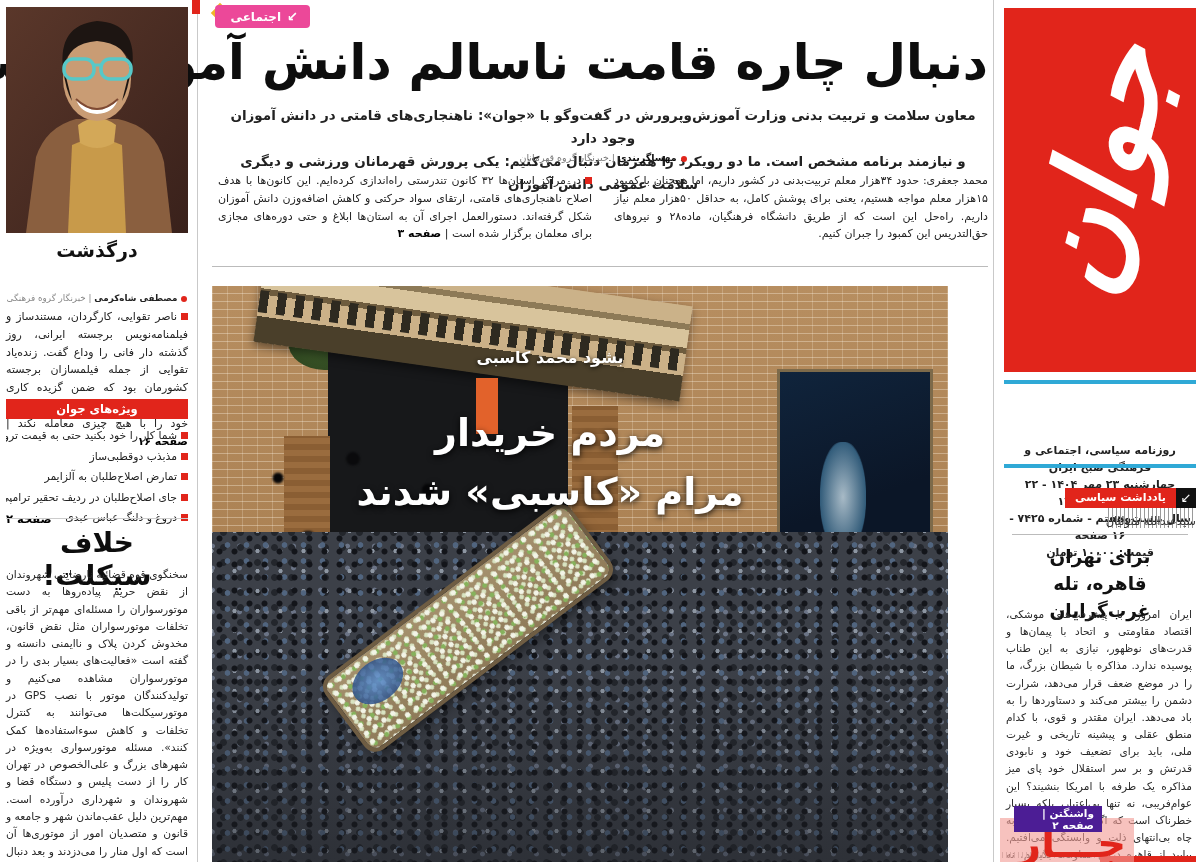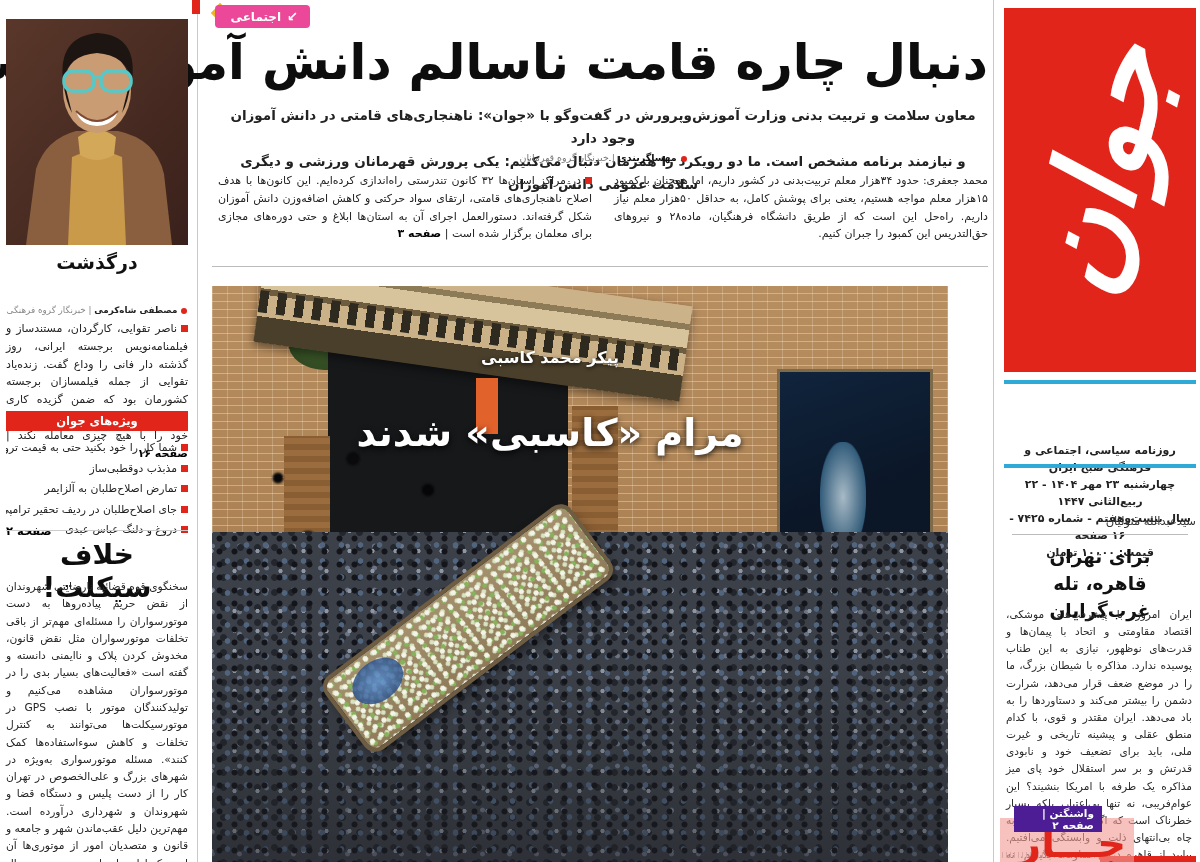--- a/index.html
+++ b/index.html
@@ -133,21 +133,21 @@
   .ph-coffin:after { content:""; position:absolute; top:10px; left:18px; width:56px; height:40px;
     border-radius:50%; background:radial-gradient(#5a8fd0,#2c4f86 75%); opacity:.85; }
   .ph-kicker { position:absolute; top:58px; left:58px; width:560px; text-align:center;
     color:#fff; font-size:16px; font-weight:bold; line-height:1.8; direction:rtl;
     text-shadow:0 1px 4px rgba(0,0,0,.85); z-index:5; }
   .ph-title { position:absolute; top:118px; left:28px; width:620px; text-align:center;
     color:#fff; font-size:38px; font-weight:bold; line-height:1.55; direction:rtl;
     text-shadow:0 2px 6px rgba(0,0,0,.9); z-index:5; letter-spacing:-1px; }
 
   
-  .sidebar { position:absolute; top:12px; right:1010px; width:188px; height:686px; }
+  .sidebar { position:absolute; top:0; right:1010px; width:188px; height:686px; }
   .portrait { position:absolute; top:7px; right:2px; width:182px; height:226px; overflow:hidden;
     background:linear-gradient(145deg,#3d2721,#59372a 60%,#4a2d24); }
   .obit-title { position:absolute; top:238px; right:0; width:186px; text-align:center;
     font-size:19px; font-weight:bold; color:#111; line-height:1.35; }
   .obit-byline { position:absolute; top:293px; right:0; width:186px; text-align:center;
     font-size:8.8px; color:#888; }
   .obit-byline b { color:#222; }
   .obit-body { position:absolute; top:308px; right:2px; width:182px; text-align:justify;
     font-size:11px; line-height:1.62; color:#222; direction:rtl; }
   .obit-body b { color:#000; }
@@ -181,20 +181,23 @@
     </div>
     <div class="cyanrule" style="top:380px;"></div>
     <div class="mast-info">
       <div>روزنامه سیاسی، اجتماعی و فرهنگی صبح ایران</div>
       <div>چهارشنبه ۲۳ مهر ۱۴۰۴ - ۲۲ ربیع‌الثانی ۱۴۴۷</div>
       <div>سال بیست‌وهفتم - شماره ۷۴۲۵ - ۱۶ صفحه</div>
       <div>قیمت: ۱۰۰۰۰ تومان</div>
     </div>
     <div class="cyanrule" style="top:464px;"></div>
 
+    <div class="note-head">
+      <span class="note-logo">↙</span><span class="note-badge">یادداشت سیاسی</span><span class="barcode"></span>
+    </div>
     <div class="note-author">سیدعبدالله متولیان</div>
     <div class="note-author-line"></div>
     <div class="note-title">
       <div>برای تهران</div>
       <div>قاهره، تله غرب‌گرایان</div>
     </div>
     <div class="note-body">ایران امروز، با پیشرفت‌های موشکی، اقتصاد مقاومتی و اتحاد با پیمان‌ها و قدرت‌های نوظهور، نیازی به این طناب پوسیده ندارد. مذاکره با شیطان بزرگ، ما را در موضع ضعف قرار می‌دهد، شرارت دشمن را بیشتر می‌کند و دستاوردها را به باد می‌دهد. ایران مقتدر و قوی، با کدام منطق عقلی و پیشینه تاریخی و غیرت ملی، باید برای تضعیف خود و نابودی قدرتش و بر سر استقلال خود پای میز مذاکره یک طرفه با امریکا بنشیند؟ این عوام‌فریبی، نه تنها بی‌اعتبار، بلکه بسیار خطرناک است که اگر به آن تن دهیم، به چاه بی‌انتهای ذلت و وابستگی می‌افتیم. بیایید از قاهره درس مقاومت بگیریم، نه تسلیم. در قاهره، حماس باوجود ضعف، شجاعانه تسلیم نشد، اما در تهران، برخی محافظه‌کاران در اوج قدرت، نسخه تسلیم می‌پیچند. بیایید به جای توهم مذاکره، بر قدرت داخلی تکیه کنیم که تنها ضامن پیروزی واقعی است. آینده ایران در دستان خودش است، نه پشت میزهای تحمیلی</div>
     <div class="note-pageref">واشنگتن | صفحه ۲</div>
     <div class="watermark">
       <span>جـــار</span>
@@ -235,23 +238,24 @@
       <div class="ph-dark-door"></div>
       <div class="ph-pillar p1"></div>
       <div class="ph-pillar p2"></div>
       <div class="ph-roof"></div>
       <div class="ph-poster"></div>
       <div class="ph-orange"></div>
       <div class="ph-chador"></div>
       <div class="ph-crowd"></div>
       <div class="ph-coffin"></div>
       <div class="ph-kicker">
-        <div>پیکر محمد کاسبی</div>
+        <div>بشود محمد کاسبی</div>
       </div>
       <div class="ph-title">
+        <div>مردم خریدار</div>
         <div>مرام «کاسبی» شدند</div>
       </div>
     </div>
   </div>
 
   <div class="sidebar">
     <div class="portrait">
       <svg width="182" height="226" viewBox="0 0 182 226">
         <rect width="182" height="226" fill="#47291f"></rect>
         <rect width="182" height="226" fill="url(#bgshade)"></rect>

